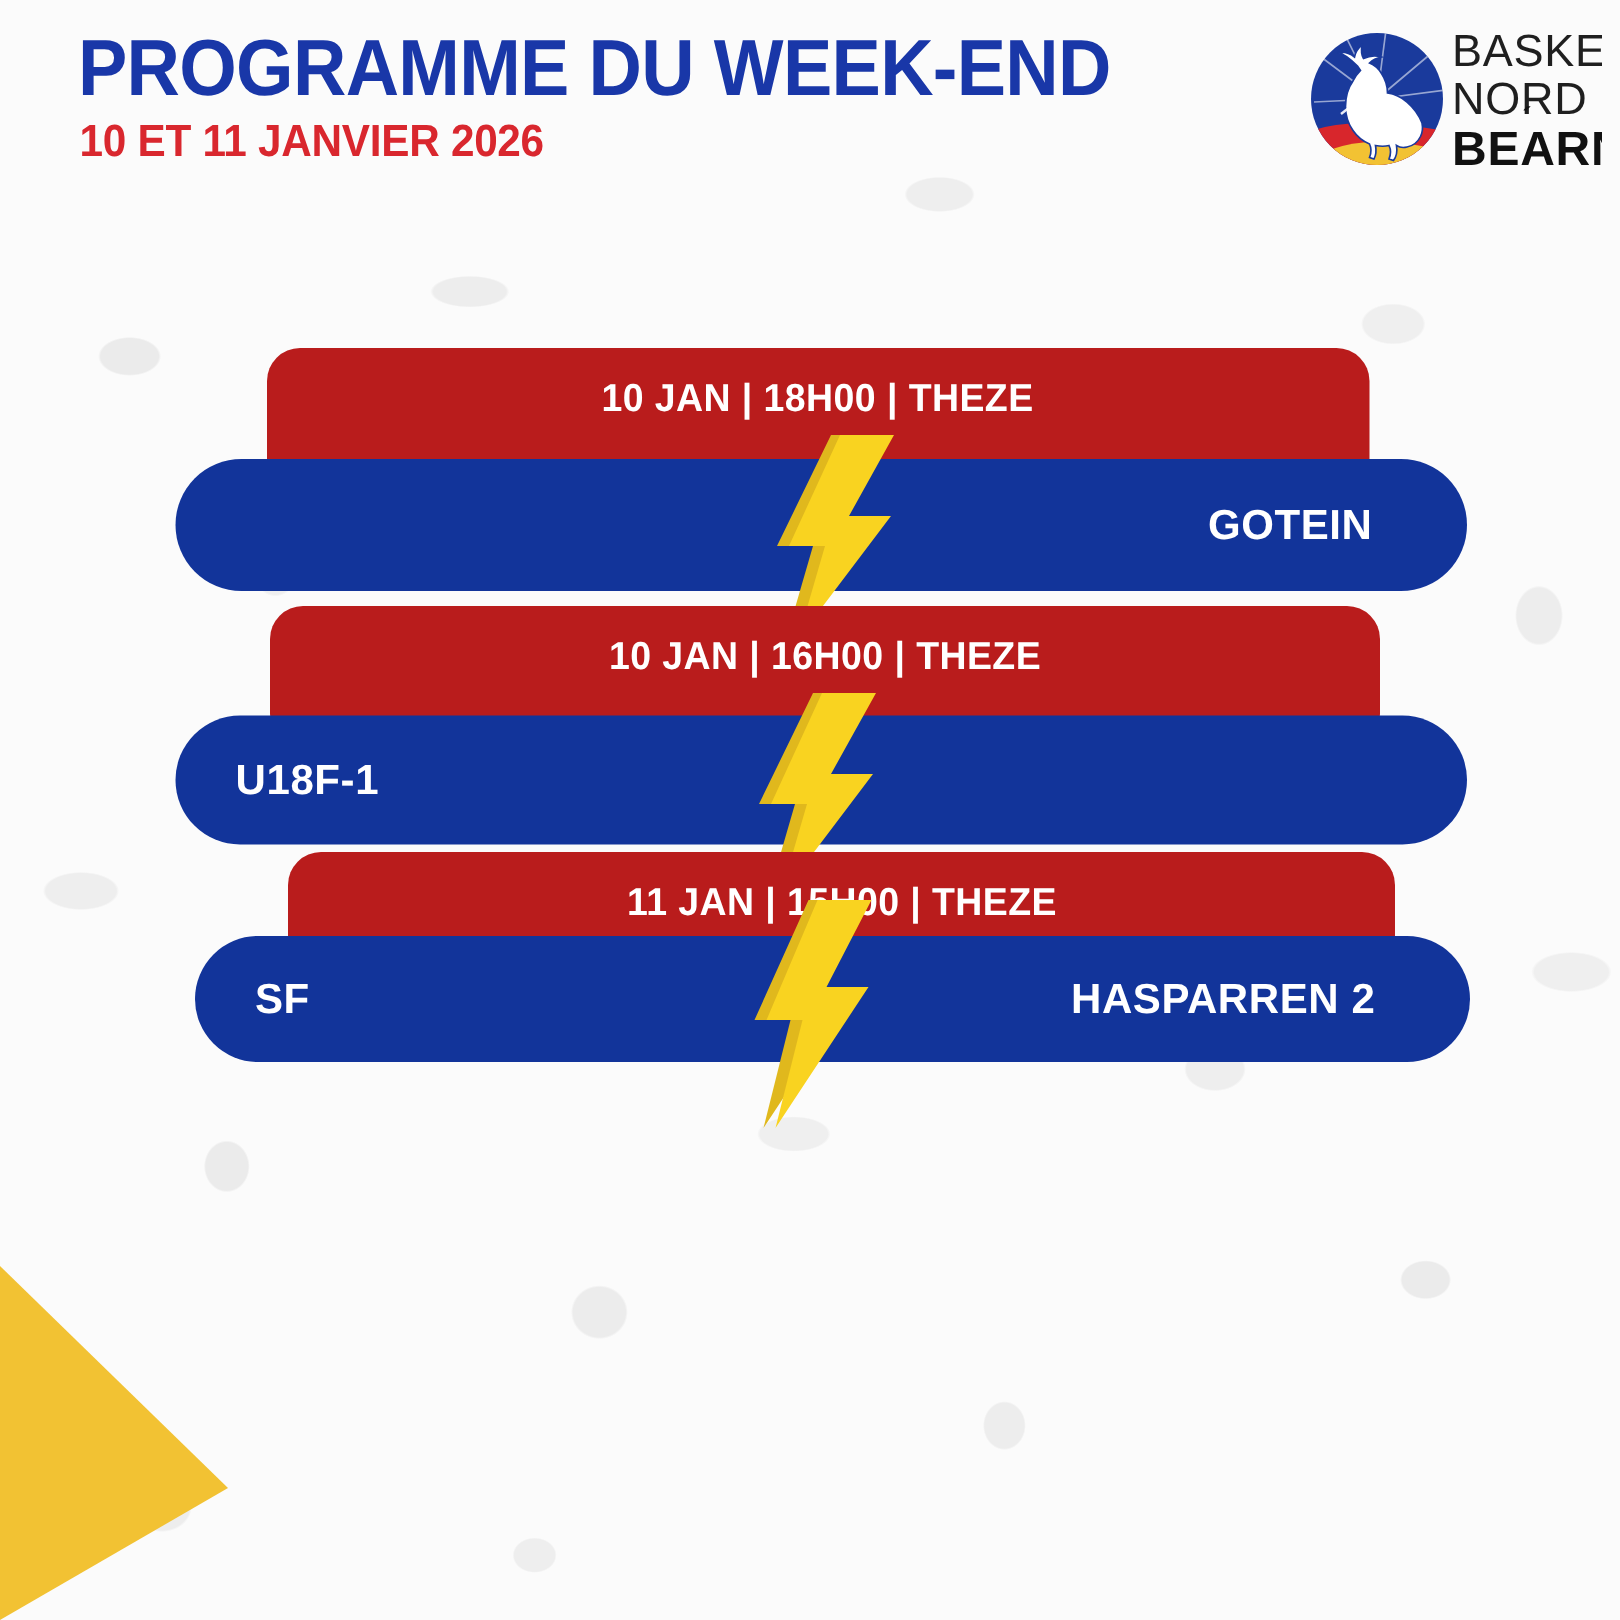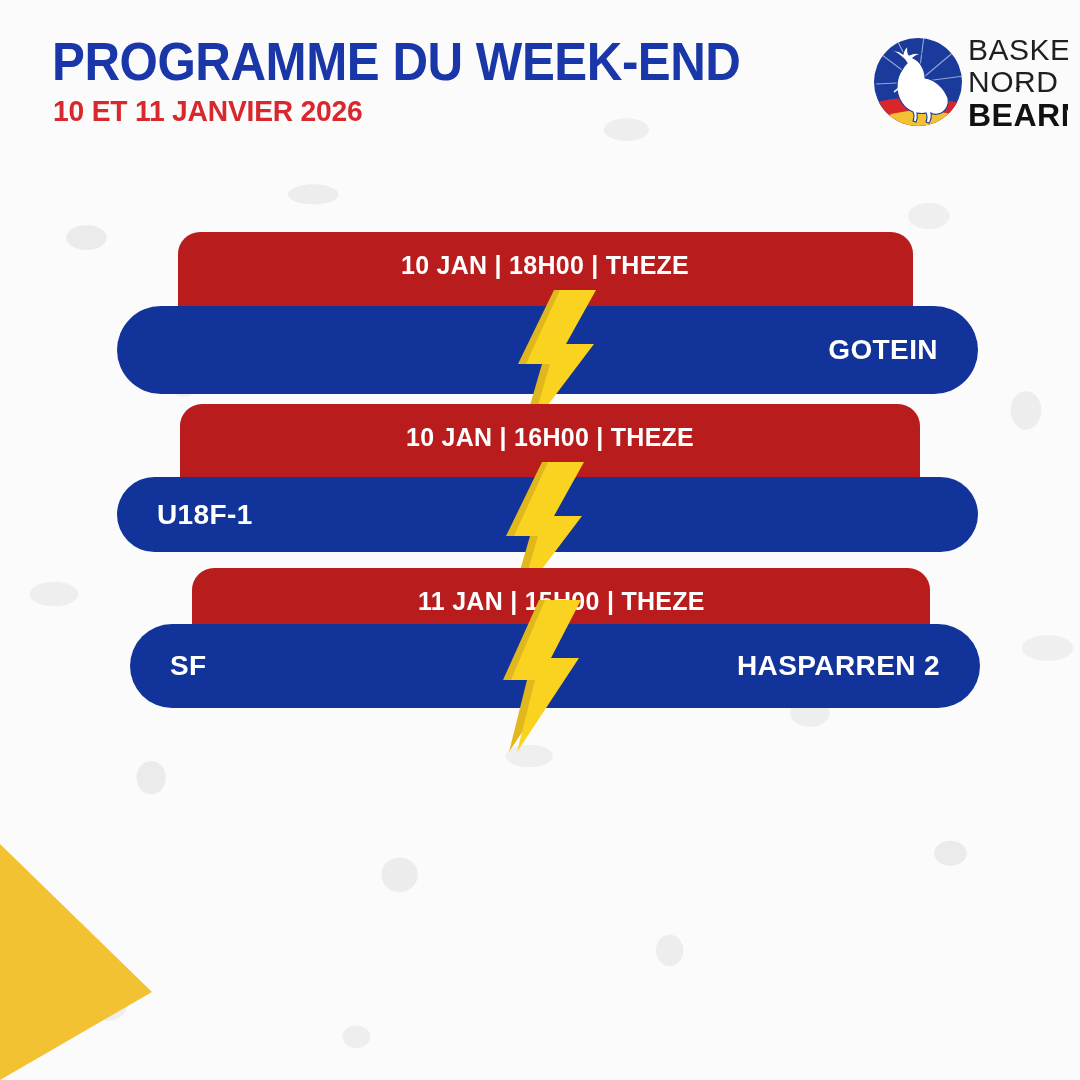--- a/index.html
+++ b/index.html
@@ -50,21 +50,21 @@
       radial-gradient(ellipse 40px 34px at 10% 93%, #ebebeb 0%, #ebebeb 46%, transparent 50%),
       radial-gradient(ellipse 30px 24px at 33% 96%, #ececec 0%, #ececec 45%, transparent 49%),
       radial-gradient(ellipse 48px 30px at 55% 48%, #efefef 0%, #efefef 45%, transparent 49%),
       radial-gradient(ellipse 36px 22px at 80% 50%, #ededed 0%, #ededed 45%, transparent 49%),
       radial-gradient(ellipse 26px 30px at 68% 55%, #eaeaea 0%, #eaeaea 47%, transparent 51%);
   }
 
   
   .header {
     position: absolute;
-    top: 16px; left: 0;
+    top: 0; left: 0;
     width: 1080px;
     height: 150px;
   }
   .title {
     position: absolute;
     left: 52px;
     top: 19px;
     color: #1937a8;
     font-size: 53px;
     font-weight: bold;
@@ -134,21 +134,21 @@
     color: #ffffff;
   }
   .team {
     font-size: 28px;
     font-weight: bold;
     letter-spacing: 0.4px;
     line-height: 1.06;
     white-space: pre-line;
   }
   .team-home { text-align: left; padding-left: 40px; }
-  .team-away { text-align: right; padding-right: 40px; margin-left: auto; }
+  .team-away { text-align: right; padding-right: 63px; margin-left: auto; }
 
   .bolt {
     position: absolute;
     pointer-events: none;
   }
   .bolt svg { display: block; }
 
   
   .arrow {
     position: absolute;
@@ -226,21 +226,21 @@
           <polygon points="46,0 10,74 34,74 16,136 78,54 50,54 80,0" fill="#e0b81d"></polygon>
           <polygon points="52,0 18,74 42,74 24,136 86,54 58,54 88,0" fill="#f9d320"></polygon>
         </svg>
       </div>
     </div>
 
     <div class="card">
       <div class="card-head" style="left:180px; top:404px; width:740px; height:94px;">
         <span>10 JAN | 16H00 | THEZE</span>
       </div>
-      <div class="card-pill" style="left:117px; top:477px; width:861px; height:75px;">
+      <div class="card-pill" style="left:117px; top:477px; width:861px; height:86px;">
         <div class="team team-home">U18F-1</div>
       </div>
       <div class="bolt" style="left:496px; top:462px;">
         <svg width="92" height="136" viewBox="0 0 92 136" xmlns="http://www.w3.org/2000/svg">
           <polygon points="46,0 10,74 34,74 16,136 78,54 50,54 80,0" fill="#e0b81d"></polygon>
           <polygon points="52,0 18,74 42,74 24,136 86,54 58,54 88,0" fill="#f9d320"></polygon>
         </svg>
       </div>
     </div>
 

